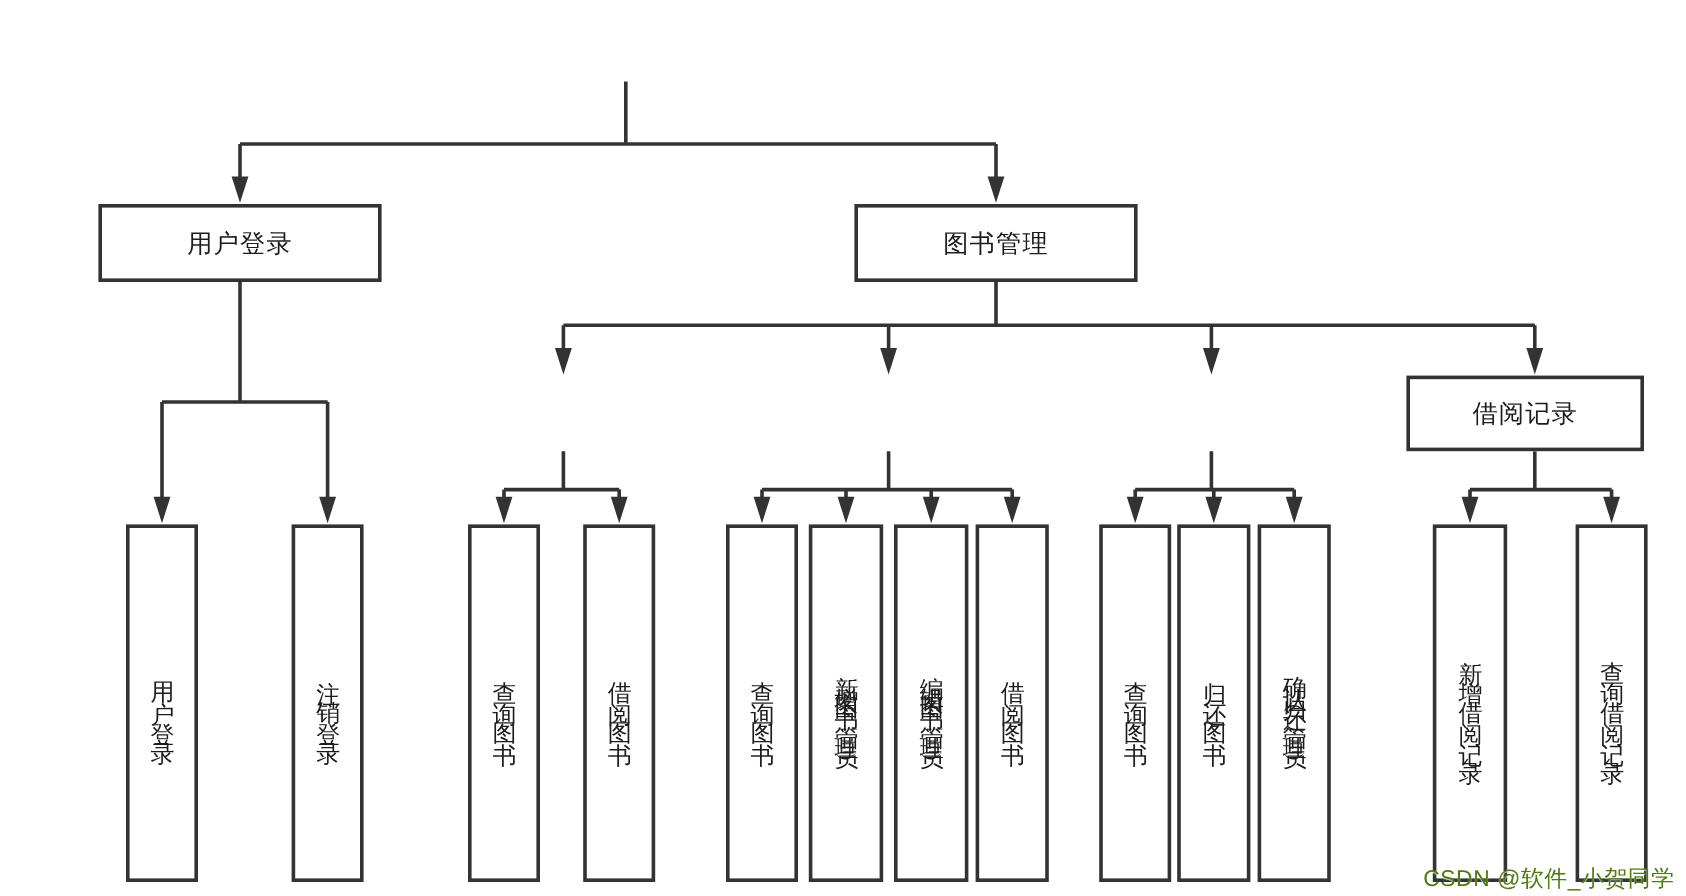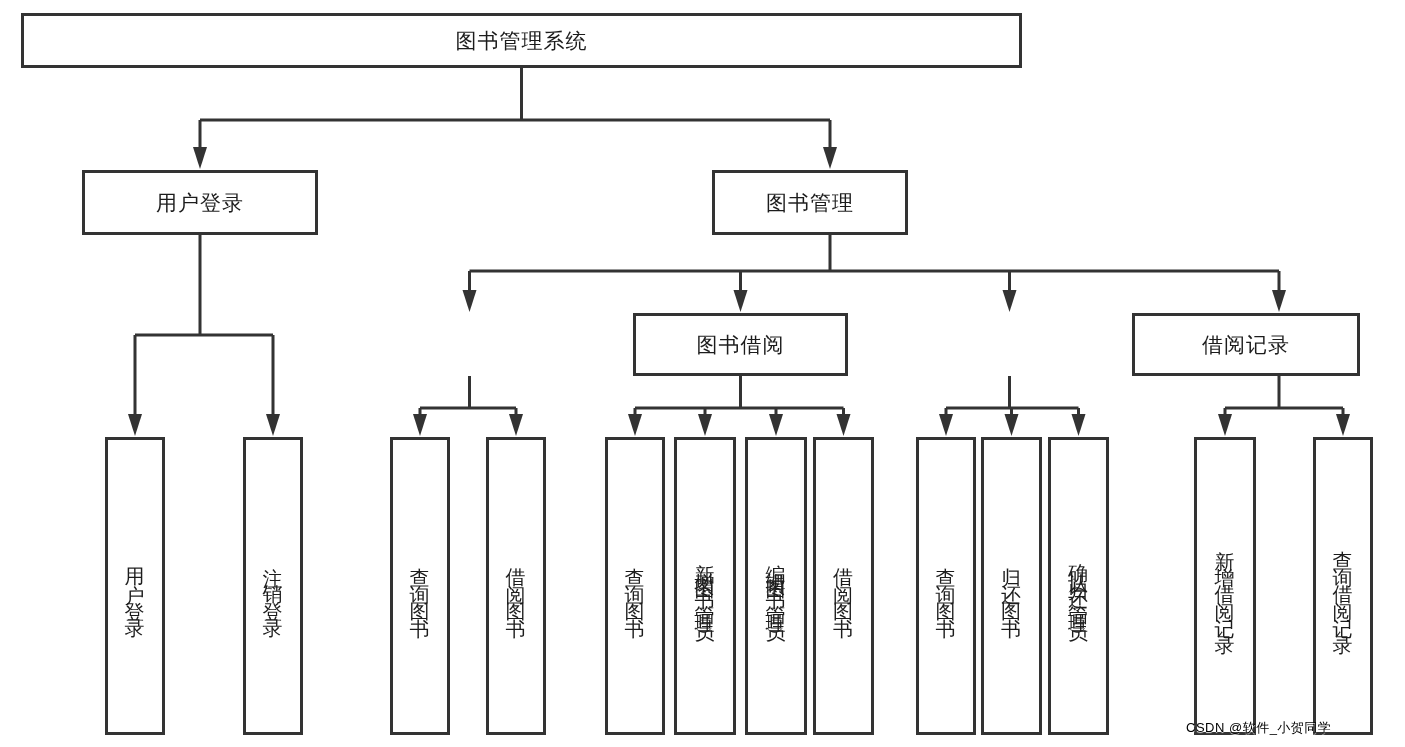--- a/index.html
+++ b/index.html
@@ -13,21 +13,21 @@
     color:#1c1c1c; font-size:21px; letter-spacing:1px; z-index:2;
   }
   .node.vertical span {
     writing-mode:vertical-rl; text-orientation:mixed;
     font-size:20px; letter-spacing:0.85em; line-height:1;
   }
   .node.vertical.long span { letter-spacing:0.42em; }
   svg.connectors { position:absolute; left:0; top:0; z-index:1; pointer-events:none; }
   .watermark {
     position:absolute; top:719px; left:1186px; width:212px;
-    font-size:13px; color:#000000; letter-spacing:0.5px; z-index:3;
+    font-size:19px; color:#4d7c0f; letter-spacing:0.5px; z-index:3;
     text-shadow:0 1px 1px rgba(255,255,255,0.9); white-space:nowrap;
   }
 </style>
 </head>
 <body>
 
 <div class="stage">
 
   <svg class="connectors" width="1405" height="747" viewBox="0 0 1405 747">
       <polygon points="193,147 207,147 200,169" fill="#333333"></polygon>
@@ -45,39 +45,33 @@
       <polygon points="769,414 783,414 776,436" fill="#333333"></polygon>
       <polygon points="836.5,414 850.5,414 843.5,436" fill="#333333"></polygon>
       <polygon points="939,414 953,414 946,436" fill="#333333"></polygon>
       <polygon points="1004.5,414 1018.5,414 1011.5,436" fill="#333333"></polygon>
       <polygon points="1071.5,414 1085.5,414 1078.5,436" fill="#333333"></polygon>
       <polygon points="1218,414 1232,414 1225,436" fill="#333333"></polygon>
       <polygon points="1336,414 1350,414 1343,436" fill="#333333"></polygon>
       <path d="M521.5 68 V120 M200 120 H830 M200 120 V151 M830 120 V151 M200 235 V335 M135 335 H273 M135 335 V418 M273 335 V418 M830 235 V271 M469.5 271 H1279 M469.5 271 V294 M740.5 271 V294 M1009.5 271 V294 M1279 271 V294 M469.5 376 V408 M420 408 H516 M420 408 V418 M516 408 V418 M740.5 376 V408 M635 408 H843.5 M635 408 V418 M705 408 V418 M776 408 V418 M843.5 408 V418 M1009.5 376 V408 M946 408 H1078.5 M946 408 V418 M1011.5 408 V418 M1078.5 408 V418 M1279 376 V408 M1225 408 H1343 M1225 408 V418 M1343 408 V418" fill="none" stroke="#333333" stroke-width="3"></path>
     </svg>
 
-  <div class="node" style="left:21px;top:13px;width:1001px;height:55px">
-    <span>图书管理系统</span>
-  </div>
 
   <div class="node" style="left:82px;top:170px;width:236px;height:65px">
     <span>用户登录</span>
   </div>
 
-  <div class="node" style="left:712px;top:170px;width:196px;height:65px">
+  <div class="node" style="left:712px;top:170px;width:236px;height:65px">
     <span>图书管理</span>
   </div>
 
 
-  <div class="node" style="left:633px;top:313px;width:215px;height:63px">
-    <span>图书借阅</span>
-  </div>
 
 
-  <div class="node" style="left:1132px;top:313px;width:228px;height:63px">
+  <div class="node" style="left:1172px;top:313px;width:198px;height:63px">
     <span>借阅记录</span>
   </div>
 
   <div class="node vertical" style="left:105px;top:437px;width:60px;height:298px">
     <span>用户登录</span>
   </div>
 
   <div class="node vertical" style="left:243px;top:437px;width:60px;height:298px">
     <span>注销登录</span>
   </div>

